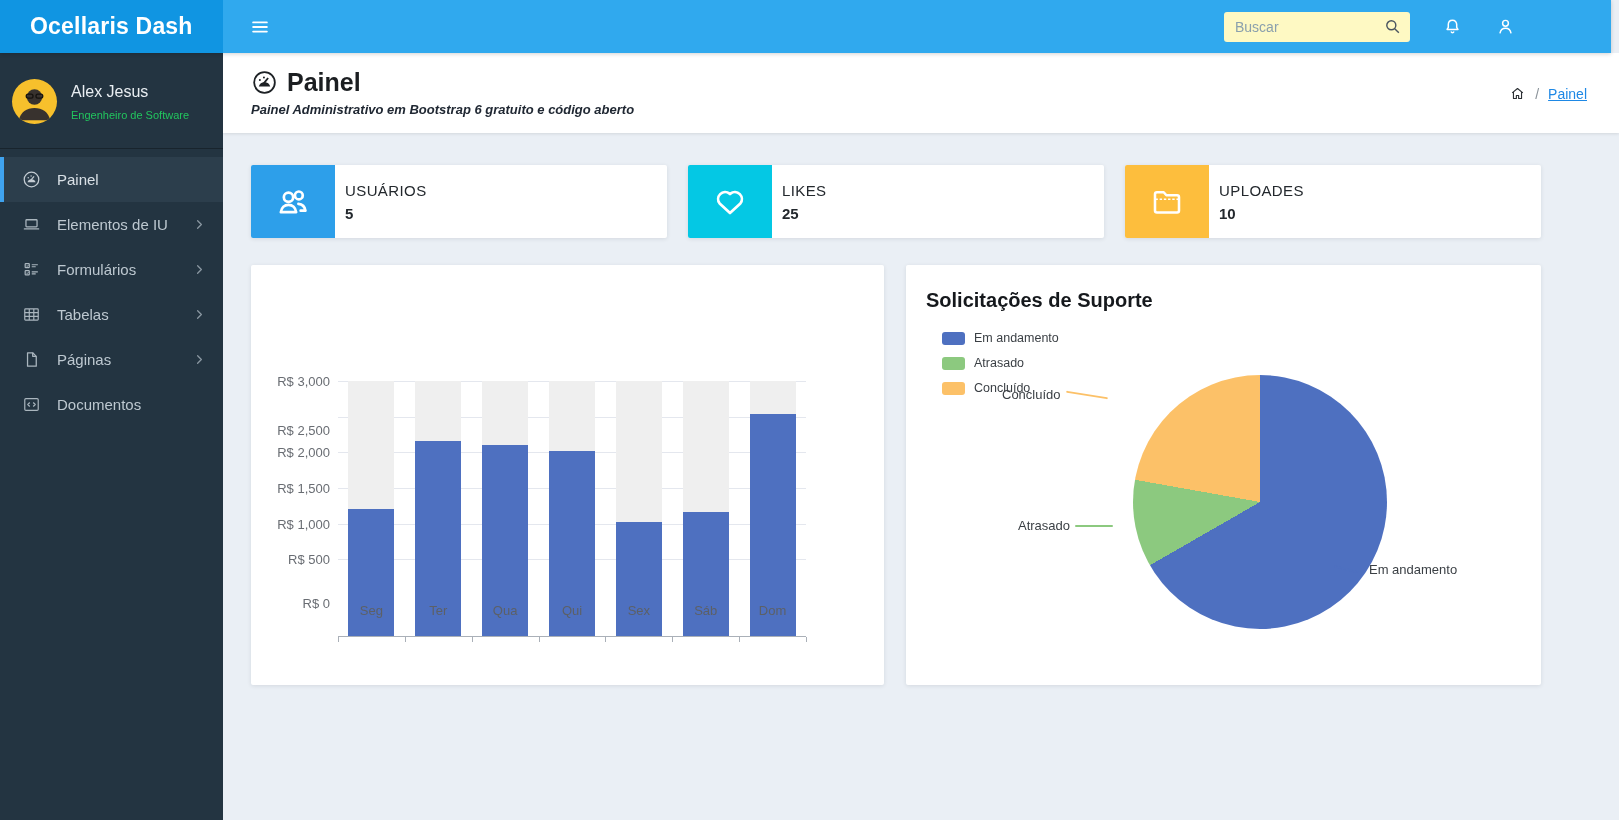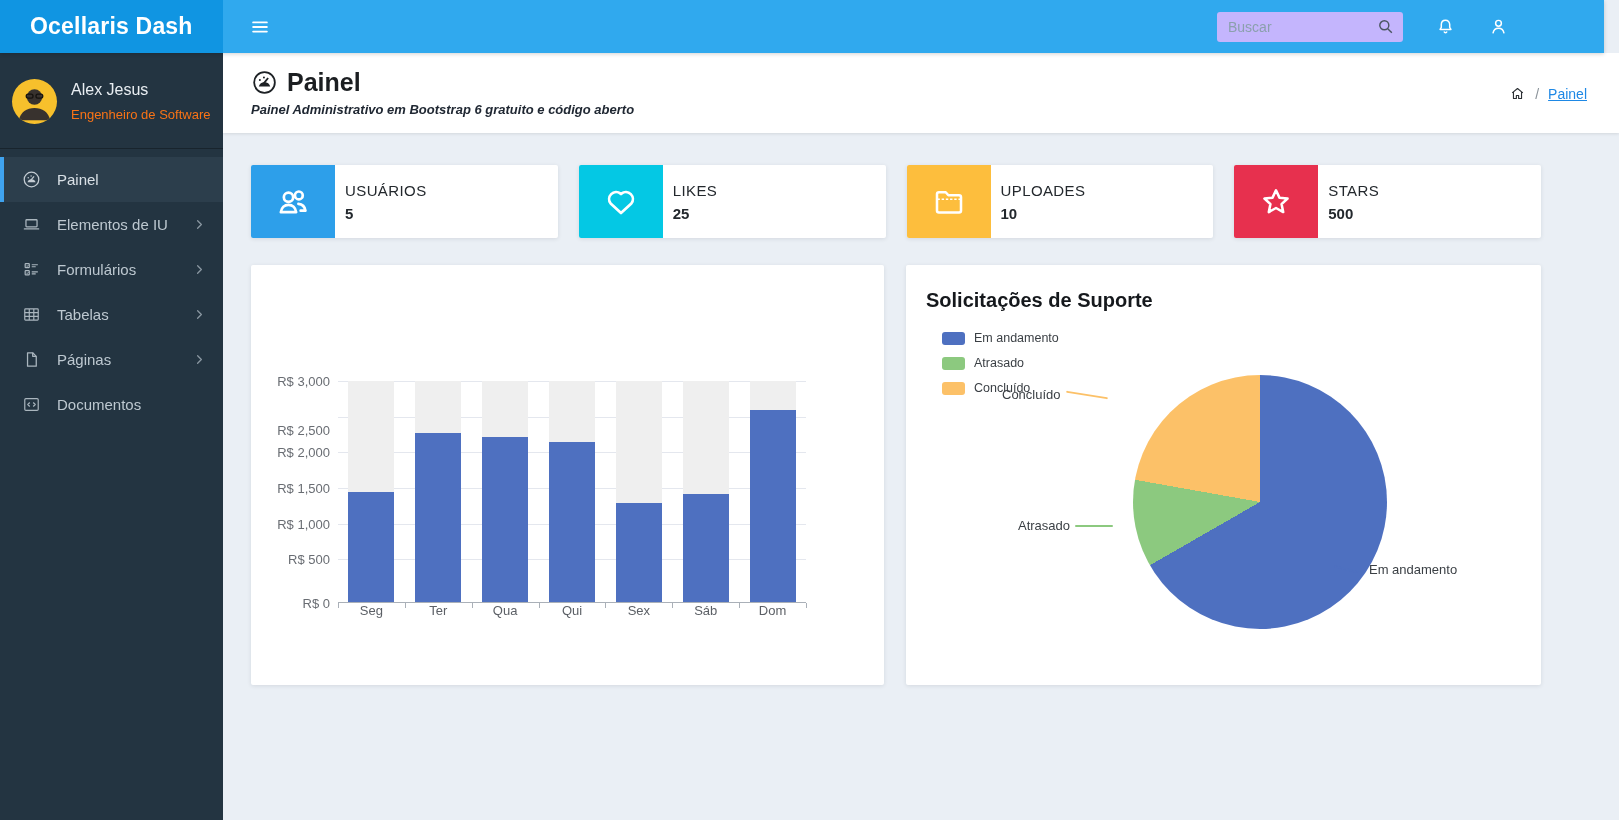--- a/index.html
+++ b/index.html
@@ -6,38 +6,38 @@
   html,body { width:1619px; height:820px; }
   body {
     position:relative; overflow:hidden;
     background:#eaeff5;
     font-family:"Liberation Sans","DejaVu Sans",sans-serif;
     color:#23282d;
   }
   svg { display:block; }
 
   
-  .topbar { position:absolute; top:0; left:0; right:15px; height:53px; display:flex; z-index:20; box-shadow:0 1px 4px rgba(0,0,0,.18); }
+  .topbar { position:absolute; top:0; left:0; right:8px; height:53px; display:flex; z-index:20; box-shadow:0 1px 4px rgba(0,0,0,.18); }
   .brand { width:223px; flex-shrink:0; background:#1095e2; color:#fff; font-size:23px; font-weight:bold; display:flex; align-items:center; padding-left:30px; letter-spacing:.2px; }
   .topbar-main { flex:1; background:#30a9ee; display:flex; align-items:center; padding:0 95px 0 26px; }
   .hamburger { width:22px; height:22px; color:#fff; cursor:pointer; }
   .tb-spacer { flex:1; }
-  .search-box { width:186px; height:30px; background:#c4b5fd; border-radius:3px; display:flex; align-items:center; padding:0 8px 0 11px; margin-right:32px; }
+  .search-box { width:186px; height:30px; background:#fef9c3; border-radius:3px; display:flex; align-items:center; padding:0 8px 0 11px; margin-right:32px; }
   .search-box input { flex:1; min-width:0; border:none; background:transparent; outline:none; font-size:14px; color:#33424d; font-family:inherit; }
   .search-box input::placeholder { color:#8ba0ad; }
   .search-glyph { width:19px; height:19px; color:#4a5560; flex-shrink:0; cursor:pointer; }
   .tb-icon { width:21px; height:21px; color:#fff; cursor:pointer; }
   .tb-icon + .tb-icon { margin-left:32px; }
 
   
   .sidebar { position:absolute; top:53px; left:0; bottom:0; width:223px; background:#233441; z-index:10; }
   .user-panel { display:flex; align-items:center; gap:14px; padding:26px 12px 24px 12px; border-bottom:1px solid rgba(0,0,0,.30); }
   .avatar { width:45px; height:45px; border-radius:50%; background:#f7c02c; overflow:hidden; flex-shrink:0; }
   .user-name { color:#e9eef2; font-size:16px; }
-  .user-role { color:#f97316; font-size:13px; margin-top:8px; }
+  .user-role { color:#22c55e; font-size:11px; margin-top:8px; }
   .side-nav { margin-top:8px; }
   .nav-item { height:45px; display:flex; align-items:center; padding:0 16px 0 18px; color:#bdc8d0; font-size:15px; cursor:pointer; border-left:4px solid transparent; }
   .nav-item.active { background:#2c3e4c; border-left-color:#3fa3ef; color:#d9e0e6; }
   .nav-ic { width:19px; height:19px; margin-right:16px; opacity:.88; flex-shrink:0; }
   .nav-chev { width:15px; height:15px; margin-left:auto; color:#8b98a2; }
 
   
   .main { position:absolute; top:53px; left:223px; right:0; bottom:0; overflow:hidden; }
   .page-header { position:relative; height:80px; background:#fff; box-shadow:0 1px 3px rgba(0,0,0,.10); padding:15px 30px 0 28px; }
   .title-row { display:flex; align-items:center; gap:9px; }
@@ -64,21 +64,21 @@
   .charts-row { display:flex; gap:22px; margin-top:27px; }
   .chart-card { background:#fff; border-radius:2px; box-shadow:0 1px 4px rgba(21,27,38,.10); height:420px; padding:24px 20px; position:relative; }
   .chart-card.left { width:633px; flex-shrink:0; }
   .chart-card.right { flex:1; }
   .chart-title { font-size:20px; font-weight:bold; color:#15181c; }
 
   
   .bar-chart { display:flex; margin-top:92px; position:relative; }
   .y-axis { width:67px; position:relative; height:214px; flex-shrink:0; }
   .y-tick { position:absolute; right:8px; transform:translateY(-50%); font-size:13px; color:#696d73; white-space:nowrap; }
-  .plot { position:relative; width:468px; height:222px; }
+  .plot { position:relative; width:468px; height:256px; }
   .gridline { position:absolute; left:0; right:0; height:1px; background:#e4e7ee; }
   .baseline { position:absolute; left:0; right:0; bottom:0; height:1px; background:#aab0b8; }
   .base-tick { position:absolute; bottom:-5px; width:1px; height:5px; background:#aab0b8; }
   .cols { position:absolute; left:0; top:0; right:0; bottom:0; display:flex; }
   .slot { flex:1; display:flex; justify-content:center; align-items:flex-end; }
   .track { width:46px; height:100%; background:#efefef; position:relative; }
   .bar { position:absolute; left:0; right:0; bottom:0; background:#4e70c0; }
   .x-labels { position:absolute; top:222px; left:0; right:0; display:flex; }
   .x-label { flex:1; text-align:center; font-size:13px; color:#5c6066; }
 
@@ -291,31 +291,20 @@
         <div class="stat-card">
           <div class="stat-iconbox" style="background: rgb(253, 190, 61);">
             <svg viewBox="0 0 24 24" fill="none" stroke="currentColor" stroke-width="1.7" stroke-linejoin="round">
               <path d="M4 17.7V6.8c0-.7.6-1.3 1.3-1.3h4.5l1.8 2h7.1c.7 0 1.3.6 1.3 1.3v8.9c0 .7-.6 1.3-1.3 1.3H5.3c-.7 0-1.3-.6-1.3-1.3z"></path>
               <path d="M4.3 10.2h15.4" stroke-width="1" stroke-dasharray="1.6 1.2"></path>
             </svg>
           </div>
           <div class="stat-text">
             <div class="stat-label">UPLOADES</div>
             <div class="stat-value">10</div>
-          </div>
-        </div>
-        <div class="stat-card">
-          <div class="stat-iconbox" style="background: rgb(231, 48, 78);">
-            <svg viewBox="0 0 24 24" fill="none" stroke="currentColor" stroke-width="1.7" stroke-linejoin="round">
-              <path d="M12 4.2l2.3 4.9 5.4.6-4 3.7 1.1 5.3L12 16l-4.8 2.7 1.1-5.3-4-3.7 5.4-.6z"></path>
-            </svg>
-          </div>
-          <div class="stat-text">
-            <div class="stat-label">STARS</div>
-            <div class="stat-value">500</div>
           </div>
         </div>
       </div>
 
     <div class="charts-row">
 
       <div class="chart-card left">
         <div class="bar-chart">
           <div class="y-axis">
               <div class="y-tick" style="top: 222px;">R$ 0</div>

